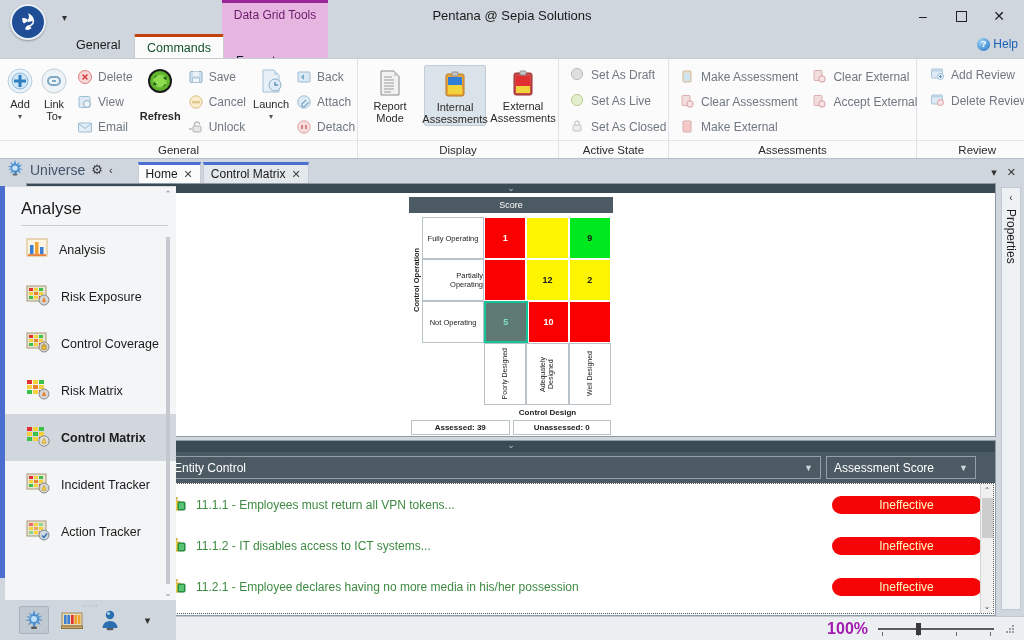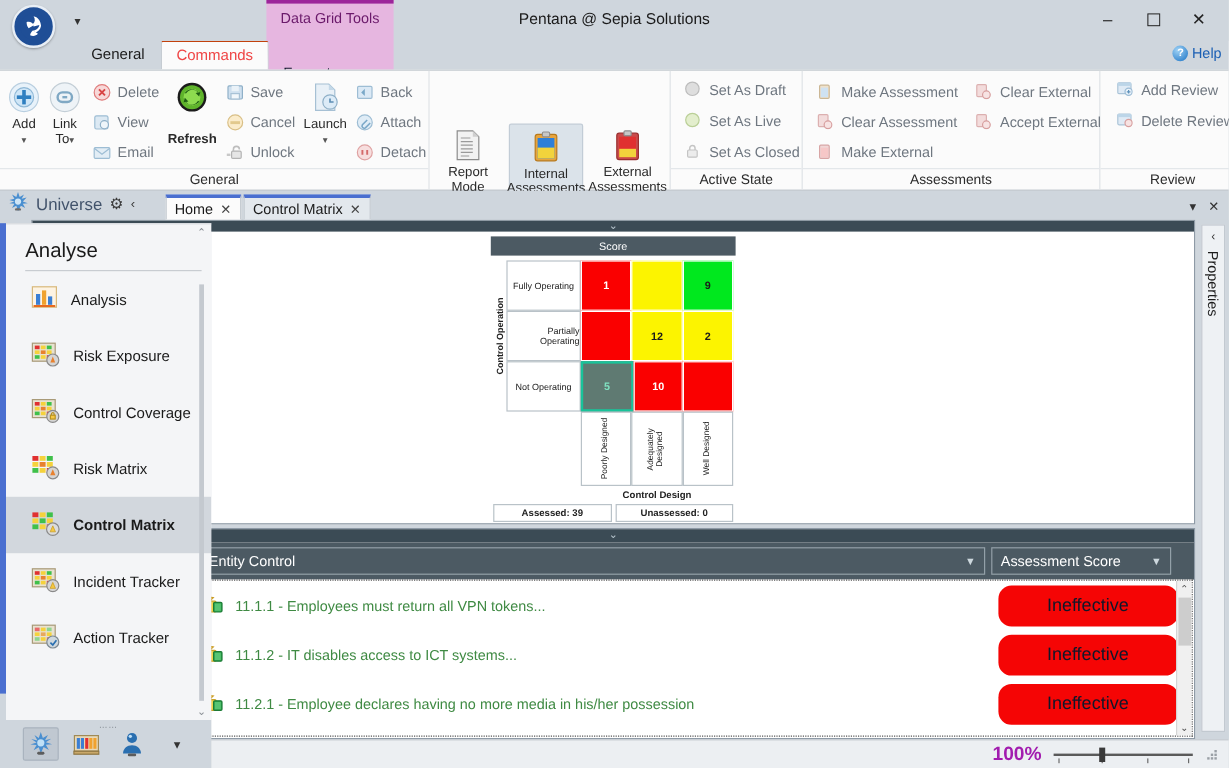--- a/index.html
+++ b/index.html
@@ -31,21 +31,21 @@
     background:#e6b6e0; border-top:3px solid #9c259a;
   }
   .ctx-label { text-align:center; font-size:12px; color:#6b1a6b; padding-top:5px; }
 
   
   .tabstrip { height:24px; flex:0 0 24px; position:relative; background:transparent; }
   .rtab {
     position:absolute; top:0; height:24px; padding:4px 12px 0 12px; font-size:12.5px; color:#1a1a1a;
   }
   .rtab.general { left:64px; }
-  .rtab.commands { left:134px; background:#fbfbfb; color:#ef4444; border-left:1px solid #c6ccd2; border-right:1px solid #c6ccd2; border-top:1px solid #c2410c; border-radius:2px 2px 0 0; }
+  .rtab.commands { left:134px; background:#fbfbfb; color:#14532d; border-left:1px solid #c6ccd2; border-right:1px solid #c6ccd2; border-top:3px solid #c2410c; border-radius:2px 2px 0 0; }
   .rtab.format { left:224px; color:#0f172a;margin-top:16px; }
   .help-btn { position:absolute; right:6px; top:3px; font-size:12px; color:#1a5fb4; display:flex; align-items:center; gap:3px; }
   .help-ico { width:13px; height:13px; border-radius:50%; background:radial-gradient(circle at 35% 30%, #9fd2f5, #1a72c4); color:#fff; font-size:9px; display:flex; align-items:center; justify-content:center; font-weight:bold; }
 
   
   .ribbon { flex:0 0 99px; background:#fbfbfb; border-top:1px solid #c6ccd2; border-bottom:1px solid #b9c0c8;
             display:flex; position:relative; }
   .rgroup { display:flex; flex-direction:column; border-right:1px solid #dfe3e7; height:99px; }
   .rgroup-body { flex:1; display:flex; align-items:flex-start; padding:4px 4px 0 4px; gap:2px; }
   .rgroup-title { height:18px; line-height:18px; text-align:center; font-size:11.5px; color:#2a2a2a; border-top:1px solid #e3e7ea; }
@@ -111,21 +111,21 @@
   .gcol { background:#4c5a63; border:1px solid #93a0a8; color:#fff; font-size:12px; height:23px; display:flex; align-items:center; padding:0 7px; }
   .gcol .fi { margin-left:auto; font-size:9px; color:#cdd8de; }
   .gcol-entity { width:130px; }
   .gcol-control { flex:1; }
   .gcol-score { width:150px; }
   .grid-body { flex:1; position:relative; overflow:hidden; background:#fff; border:1px dotted #555; margin:0 1px 1px 1px; }
   .grow { display:flex; align-items:center; height:41px; padding:0 4px; }
   .gcell-entity { width:130px; display:flex; align-items:center; gap:8px; font-size:12px; color:#1a1a1a; font-weight:bold; padding-left:4px; }
   .gcell-control { flex:1; display:flex; align-items:center; gap:8px; font-size:12px; color:#3f8a43; padding-left:5px; line-height:14px; }
   .gcell-score { width:165px; display:flex; align-items:center; justify-content:center; }
-  .score-pill { width:150px; height:34px; background:#f50505; border-radius:11px; color:#0f172a; font-size:15px; display:flex; align-items:center; justify-content:center; }
+  .score-pill { width:150px; height:18px; background:#f50505; border-radius:11px; color:#fef9c3; font-size:12px; display:flex; align-items:center; justify-content:center; }
   .vscroll { position:absolute; right:0; top:0; bottom:0; width:13px; background:#f0f0f0; border-left:1px solid #d4d4d4; }
   .vscroll .arrow { height:13px; text-align:center; font-size:8px; color:#555; line-height:13px; }
   .vscroll .thumb { position:absolute; top:14px; left:1px; width:11px; height:40px; background:#cdcdcd; }
 
   .rrail { width:26px; background:#cfd6dd; display:flex; flex-direction:column; align-items:center; padding-top:4px; }
   .rrail .panel { background:#eef1f4; border:1px solid #c2c9d0; width:20px; flex:1; margin-bottom:6px; display:flex; flex-direction:column; align-items:center; padding-top:4px; }
 
   
   .navpanel { position:absolute; left:0; top:186px; width:176px; height:454px; background:#cfd6dd; z-index:5; display:flex; flex-direction:column; }
   .nav-accent { position:absolute; left:0; top:0; width:5px; bottom:62px; background:#4a6fd0; }
@@ -318,21 +318,21 @@
                   <path d="M6 6v4M10 6v4" stroke="#d46a6a" stroke-width="1.6"></path>
                 </svg></span>
             <span>Detach</span>
           </div>
         </div>
       </div>
       <div class="rgroup-title">General</div>
     </div>
 
     <div class="rgroup" style="width:201px;">
-      <div class="rgroup-body" style="justify-content:center; gap:6px; padding-top:6px;margin-top:38px;">
+      <div class="rgroup-body" style="justify-content:center; gap:6px; padding-top:6px;">
         <div class="big-btn wide">
           <span class="ic ic32">
             <svg width="30" height="30" viewBox="0 0 30 30">
                 <path d="M6 3h13l5 5v19H6z" fill="#f2f2f2" stroke="#8c8c8c"></path>
                 <path d="M19 3l5 5h-5z" fill="#cfcfcf"></path>
                 <g stroke="#9a9a9a">
                   <path d="M9 9h8M9 12h10M9 15h10M9 18h10M9 21h10M9 24h7"></path>
                 </g>
               </svg>
           </span>

